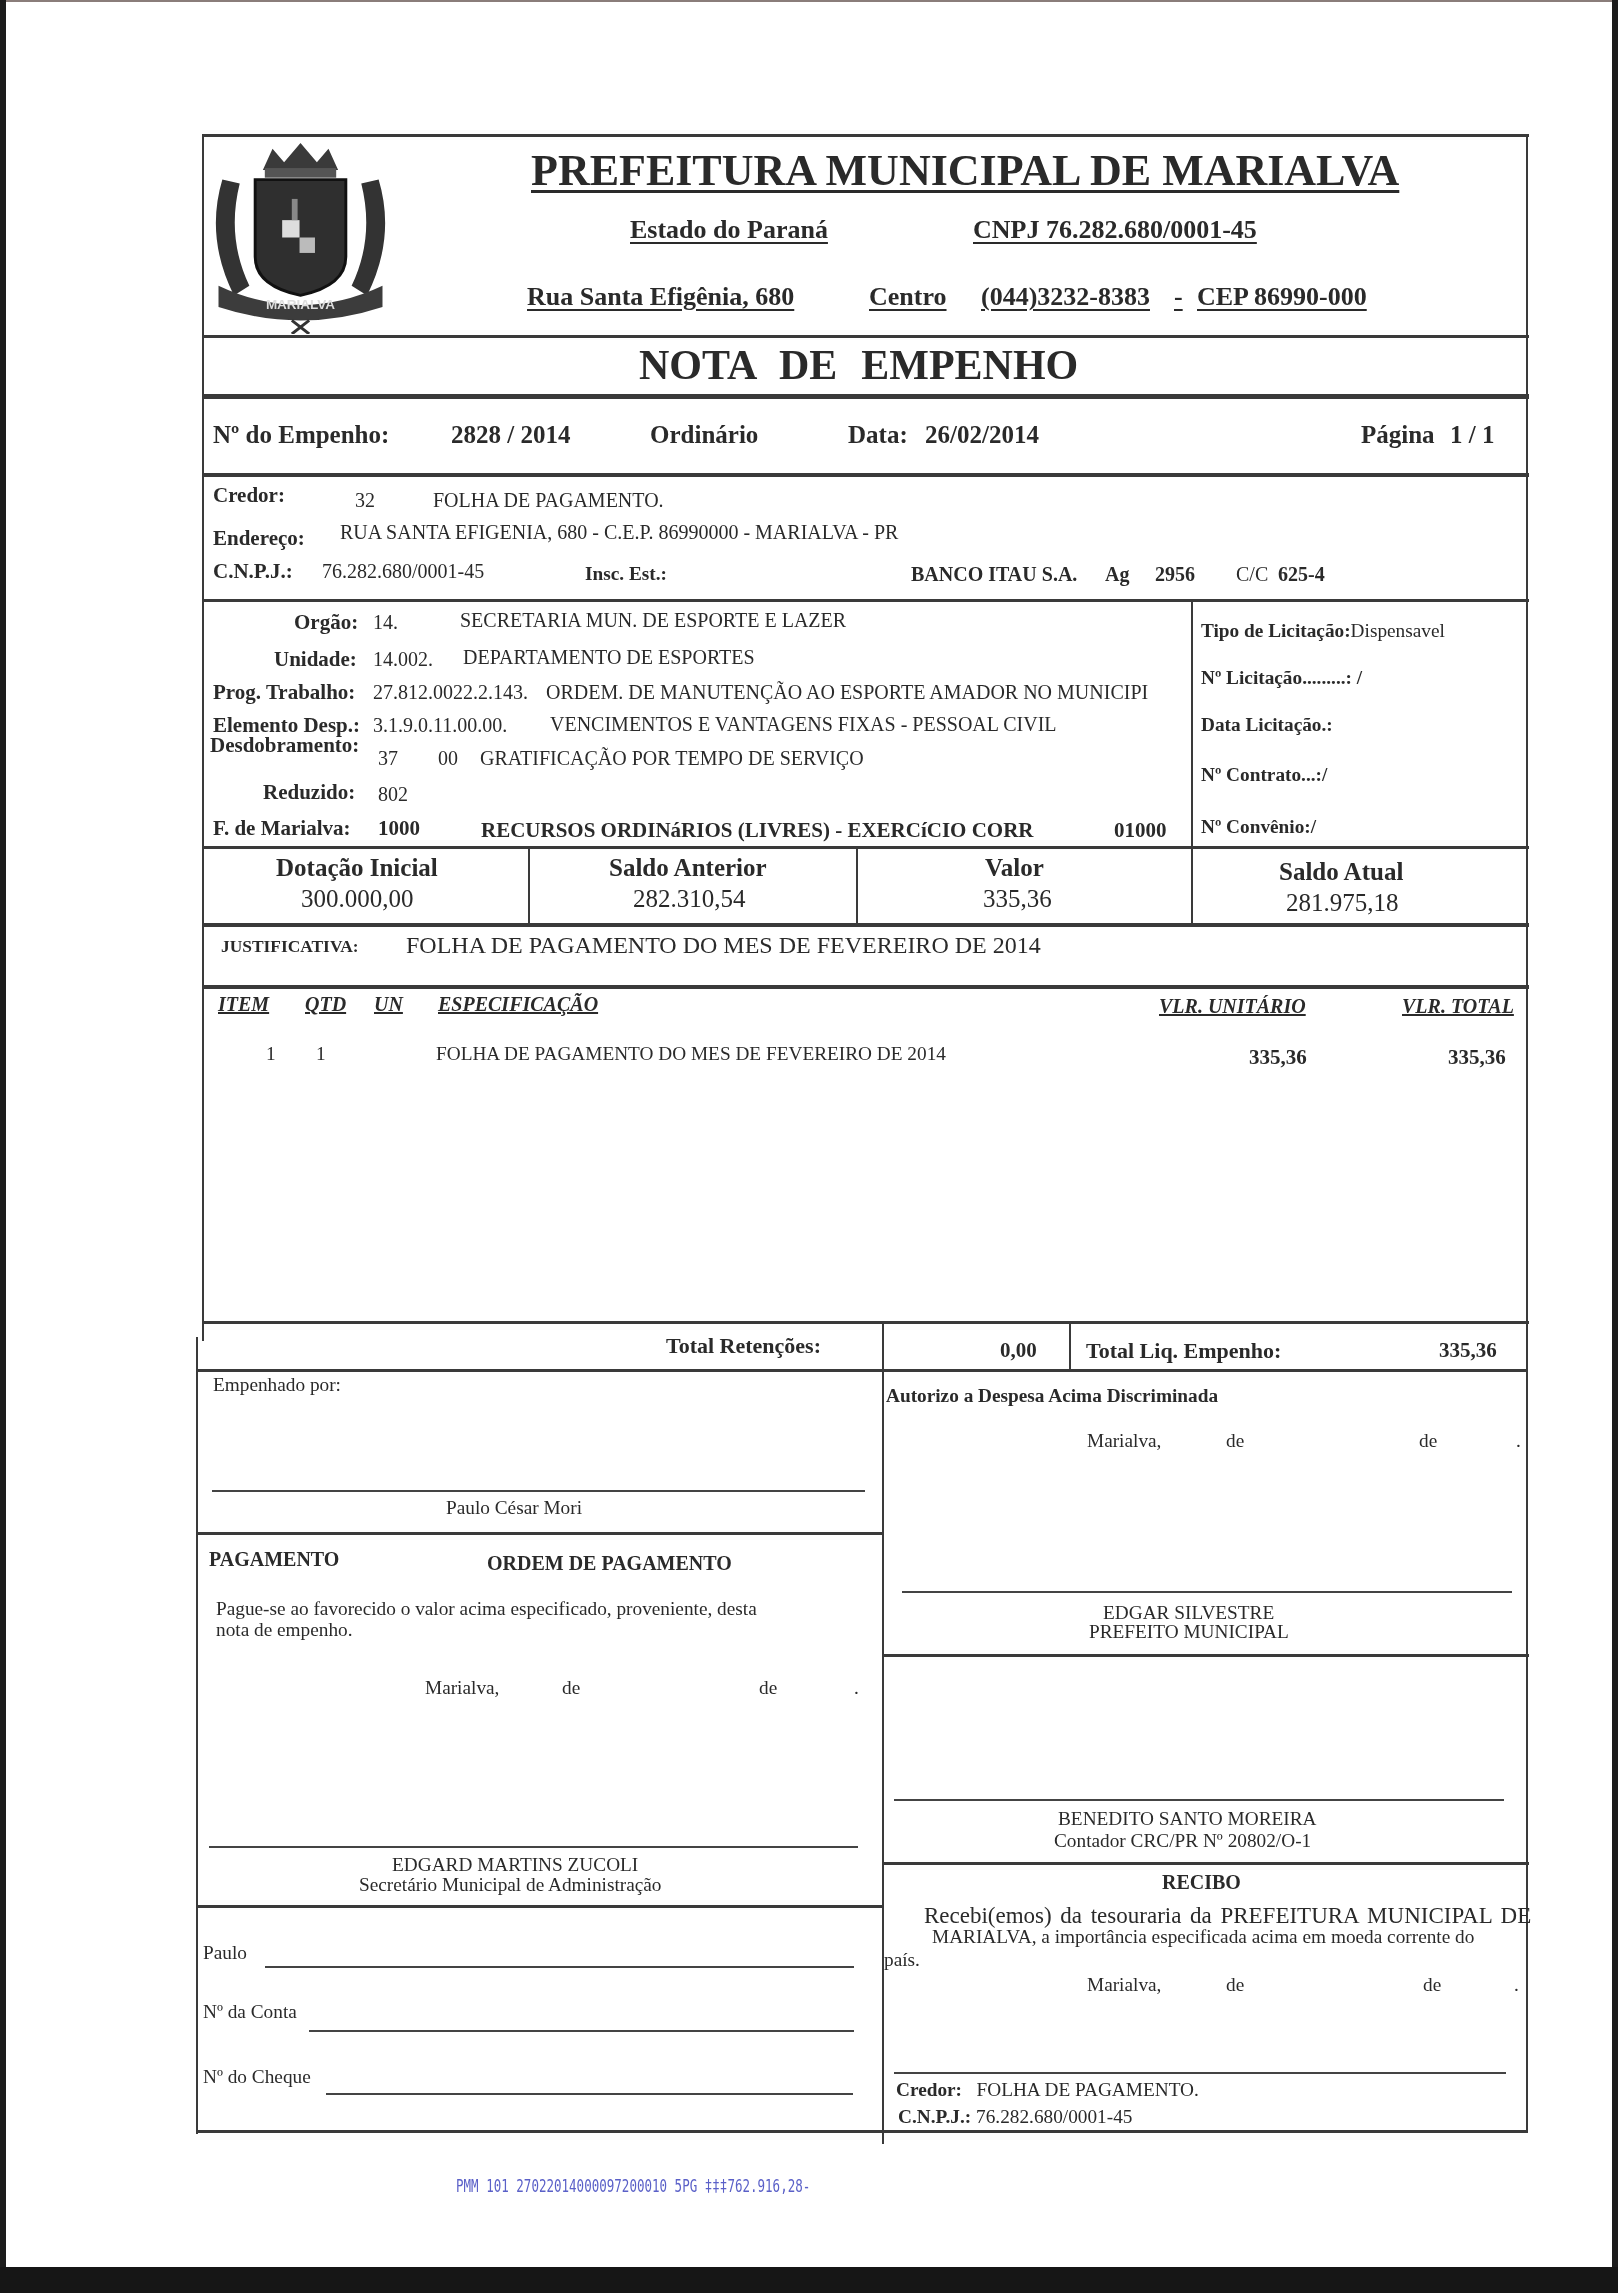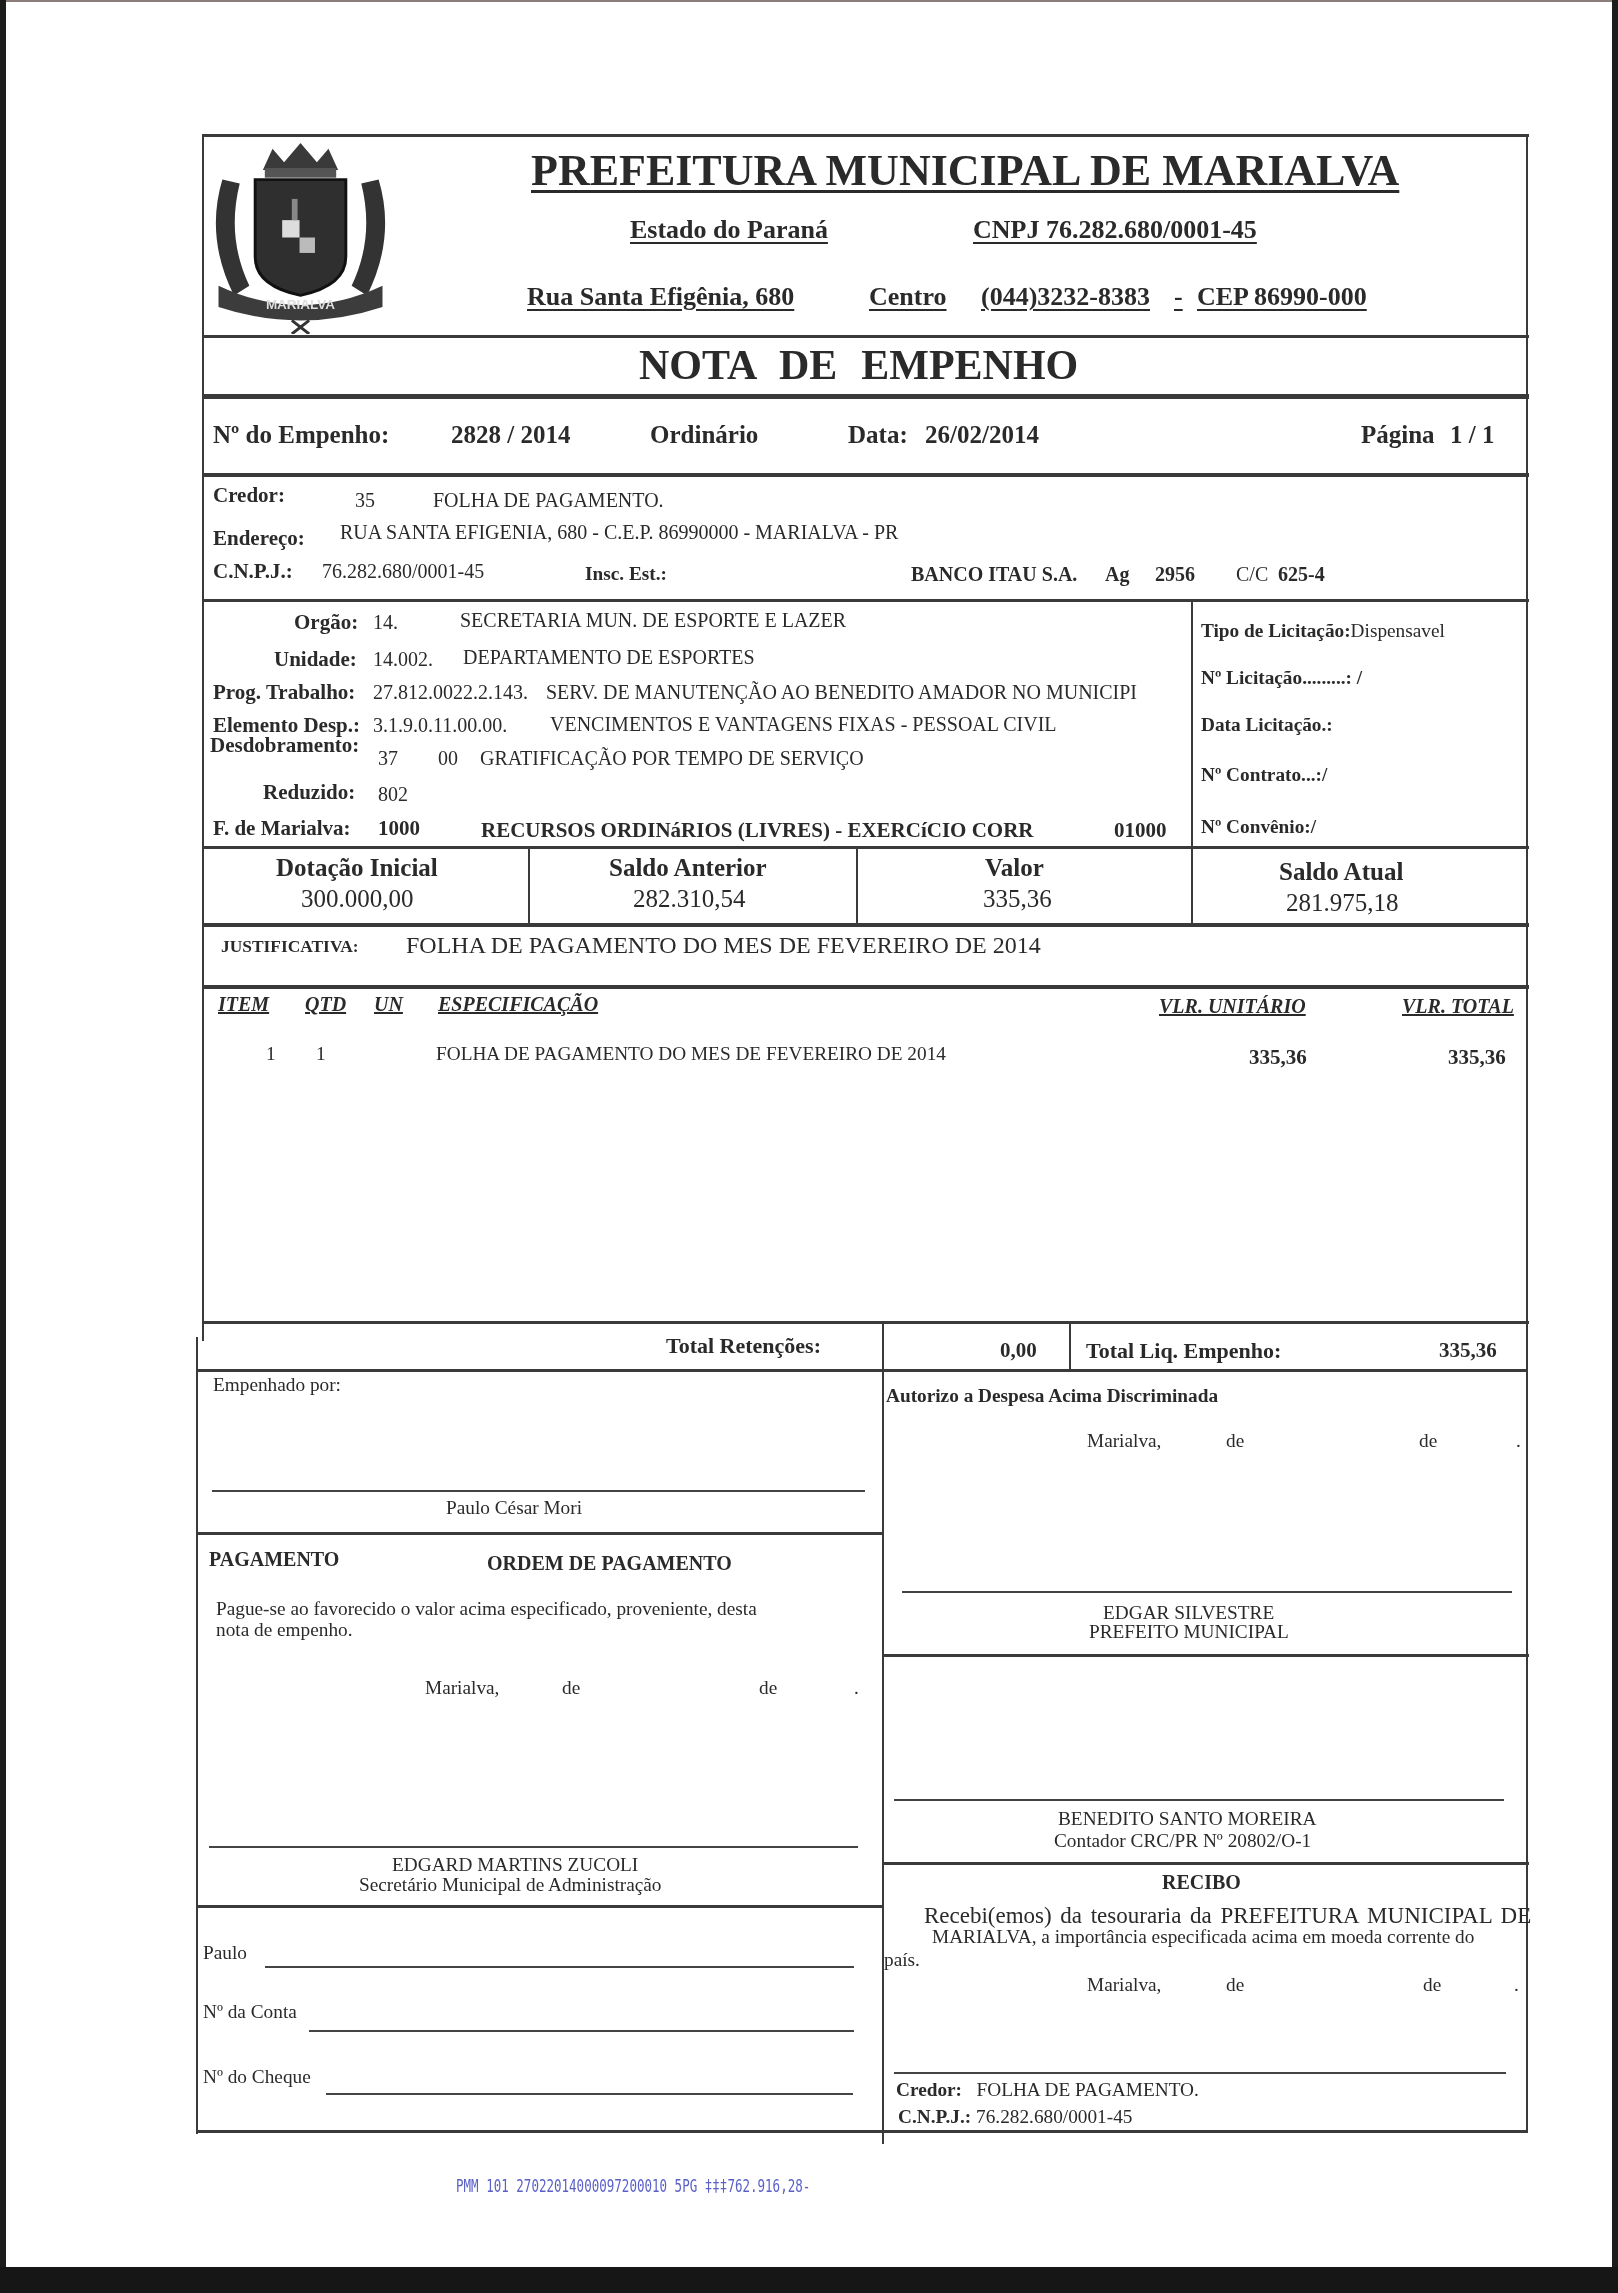--- a/index.html
+++ b/index.html
@@ -113,21 +113,21 @@
   <div class="t bold" style="left:451px; top:422px; font-size:25px;">2828 / 2014</div>
   <div class="t bold" style="left:650px; top:422px; font-size:25px;">Ordinário</div>
   <div class="t bold" style="left:848px; top:422px; font-size:25px;">Data:</div>
   <div class="t bold" style="left:925px; top:422px; font-size:25px;">26/02/2014</div>
   <div class="t bold" style="left:1361px; top:422px; font-size:25px;">Página</div>
   <div class="t bold" style="left:1450px; top:422px; font-size:25px;">1 / 1</div>
 </div>
 
 <div>
   <div class="t lbl" style="left:213px; top:485px;">Credor:</div>
-  <div class="t val" style="left:355px; top:490px;">35</div>
+  <div class="t val" style="left:355px; top:490px;">32</div>
   <div class="t val" style="left:433px; top:490px;">FOLHA DE PAGAMENTO.</div>
   <div class="t lbl" style="left:213px; top:528px;">Endereço:</div>
   <div class="t val" style="left:340px; top:522px;">RUA SANTA EFIGENIA, 680  -  C.E.P. 86990000  -  MARIALVA  -  PR</div>
   <div class="t lbl" style="left:213px; top:561px;">C.N.P.J.:</div>
   <div class="t val" style="left:322px; top:561px;">76.282.680/0001-45</div>
   <div class="t lbl" style="left:585px; top:564px; font-size:19.3px;">Insc. Est.:</div>
   <div class="t lbl" style="left:911px; top:564px; font-size:20px;">BANCO ITAU S.A.</div>
   <div class="t lbl" style="left:1105px; top:564px; font-size:20px;">Ag</div>
   <div class="t lbl" style="left:1155px; top:564px; font-size:20px;">2956</div>
   <div class="t val" style="left:1236px; top:564px;">C/C</div>
@@ -138,21 +138,21 @@
   <div class="t lbl" style="left:294px; top:612px;">Orgão:</div>
   <div class="t val" style="left:373px; top:612px;">14.</div>
   <div class="t val" style="left:460px; top:610px;">SECRETARIA MUN. DE ESPORTE E LAZER</div>
 
   <div class="t lbl" style="left:274px; top:649px;">Unidade:</div>
   <div class="t val" style="left:373px; top:649px;">14.002.</div>
   <div class="t val" style="left:463px; top:647px;">DEPARTAMENTO DE ESPORTES</div>
 
   <div class="t lbl" style="left:213px; top:682px;">Prog. Trabalho:</div>
   <div class="t val" style="left:373px; top:682px;">27.812.0022.2.143.</div>
-  <div class="t val" style="left:546px; top:682px;">SERV. DE MANUTENÇÃO AO BENEDITO AMADOR NO MUNICIPI</div>
+  <div class="t val" style="left:546px; top:682px;">ORDEM. DE MANUTENÇÃO AO ESPORTE AMADOR NO MUNICIPI</div>
 
   <div class="t lbl" style="left:213px; top:715px;">Elemento Desp.:</div>
   <div class="t val" style="left:373px; top:715px;">3.1.9.0.11.00.00.</div>
   <div class="t val" style="left:550px; top:714px;">VENCIMENTOS E VANTAGENS FIXAS - PESSOAL CIVIL</div>
 
   <div class="t lbl" style="left:210px; top:735px;">Desdobramento:</div>
   <div class="t val" style="left:378px; top:748px;">37</div>
   <div class="t val" style="left:438px; top:748px;">00</div>
   <div class="t val" style="left:480px; top:748px;">GRATIFICAÇÃO POR TEMPO DE SERVIÇO</div>
 

